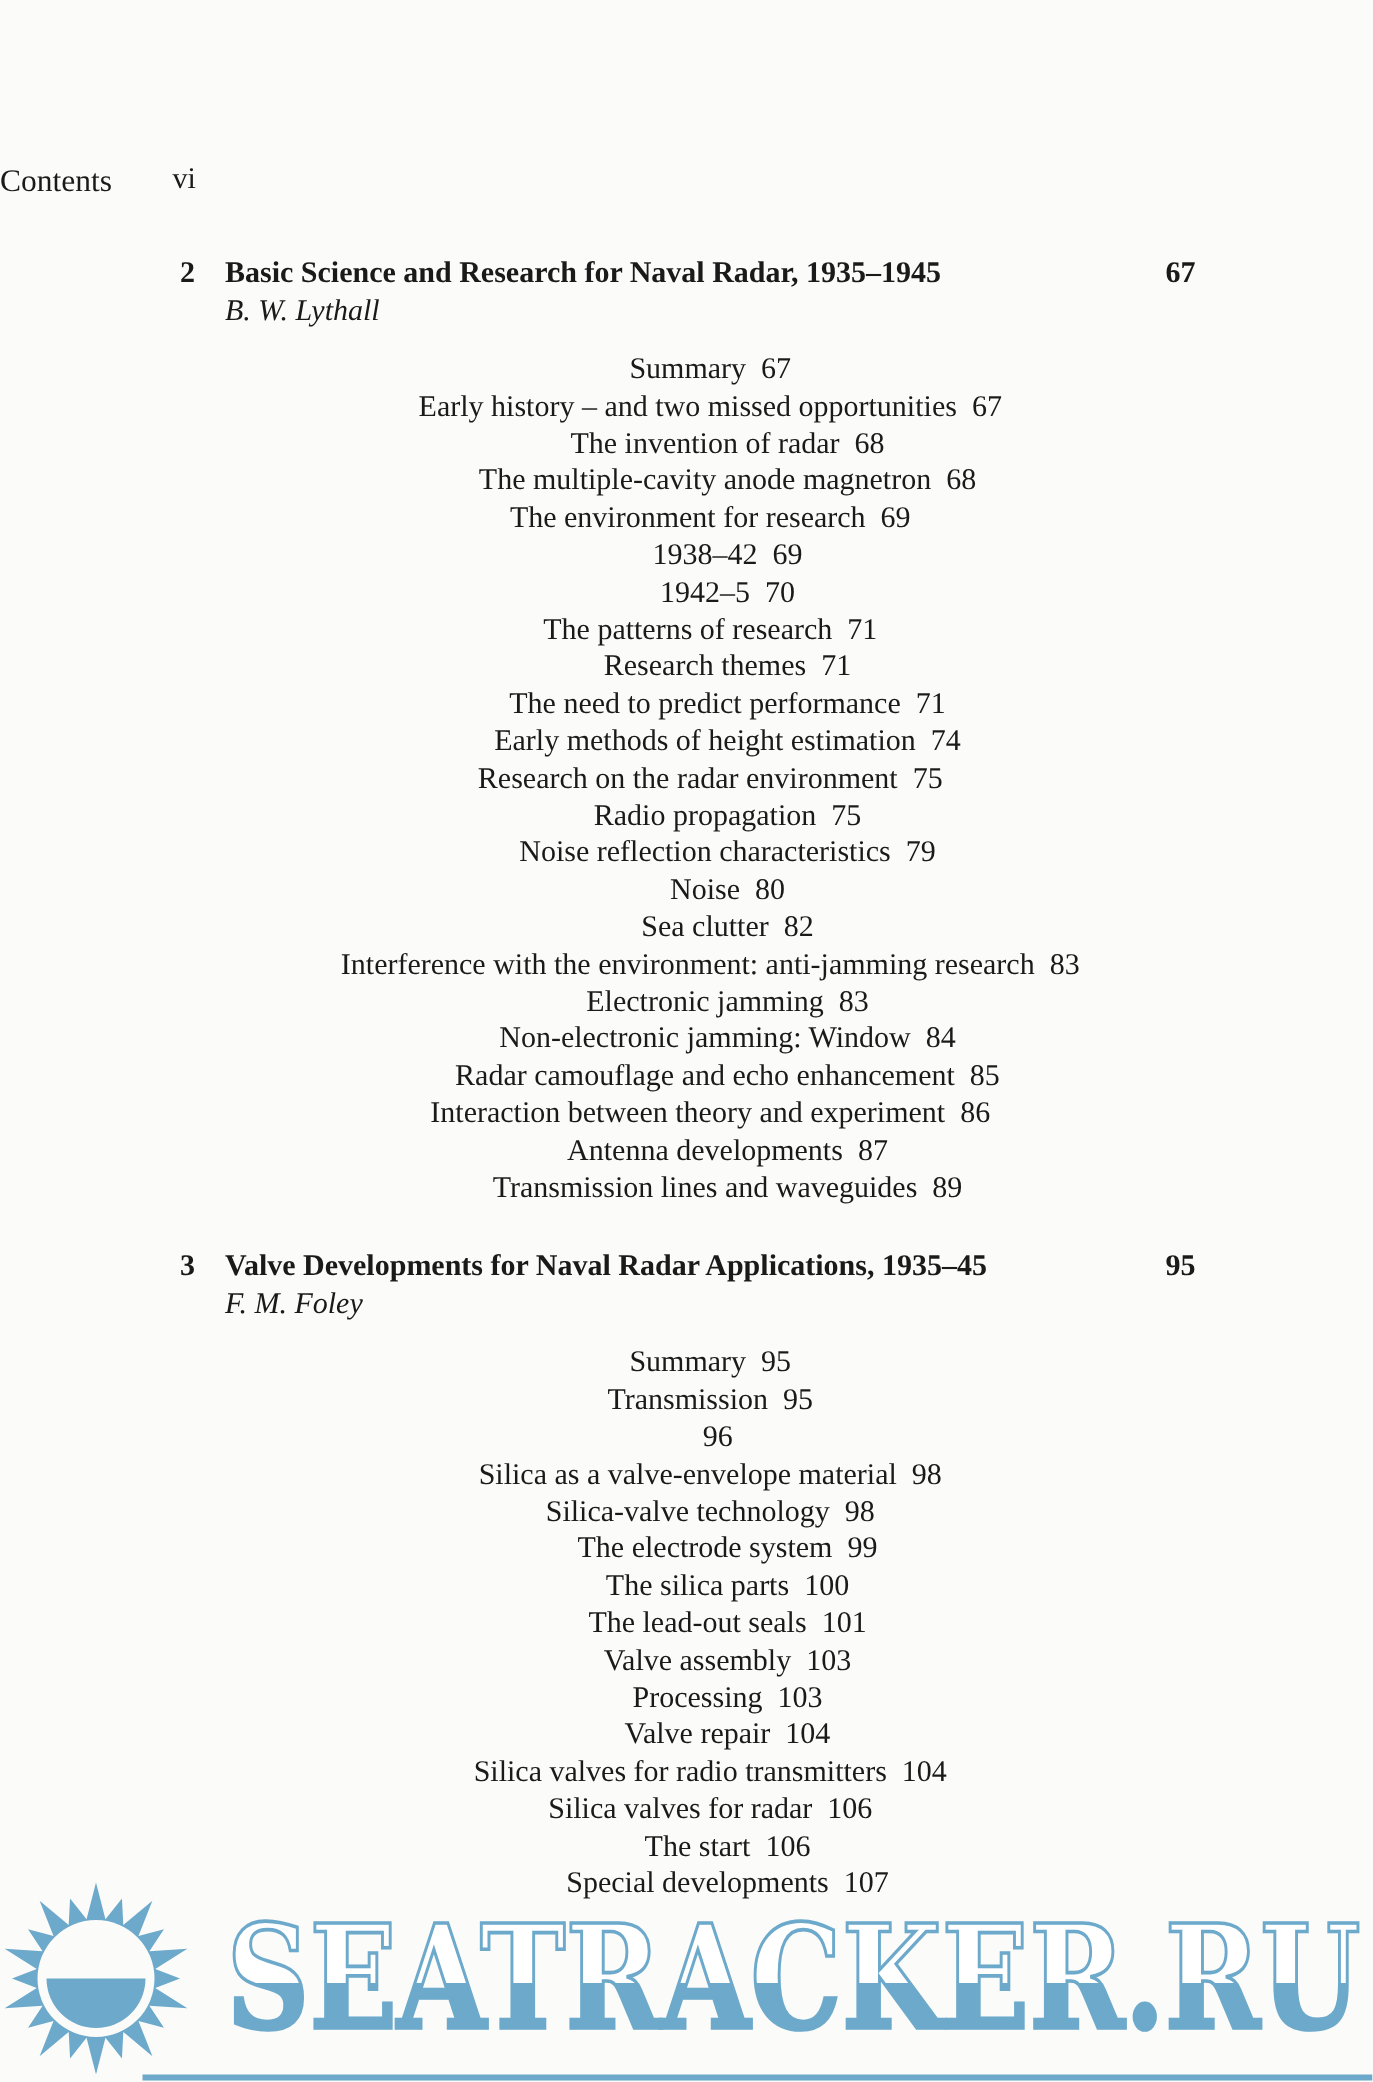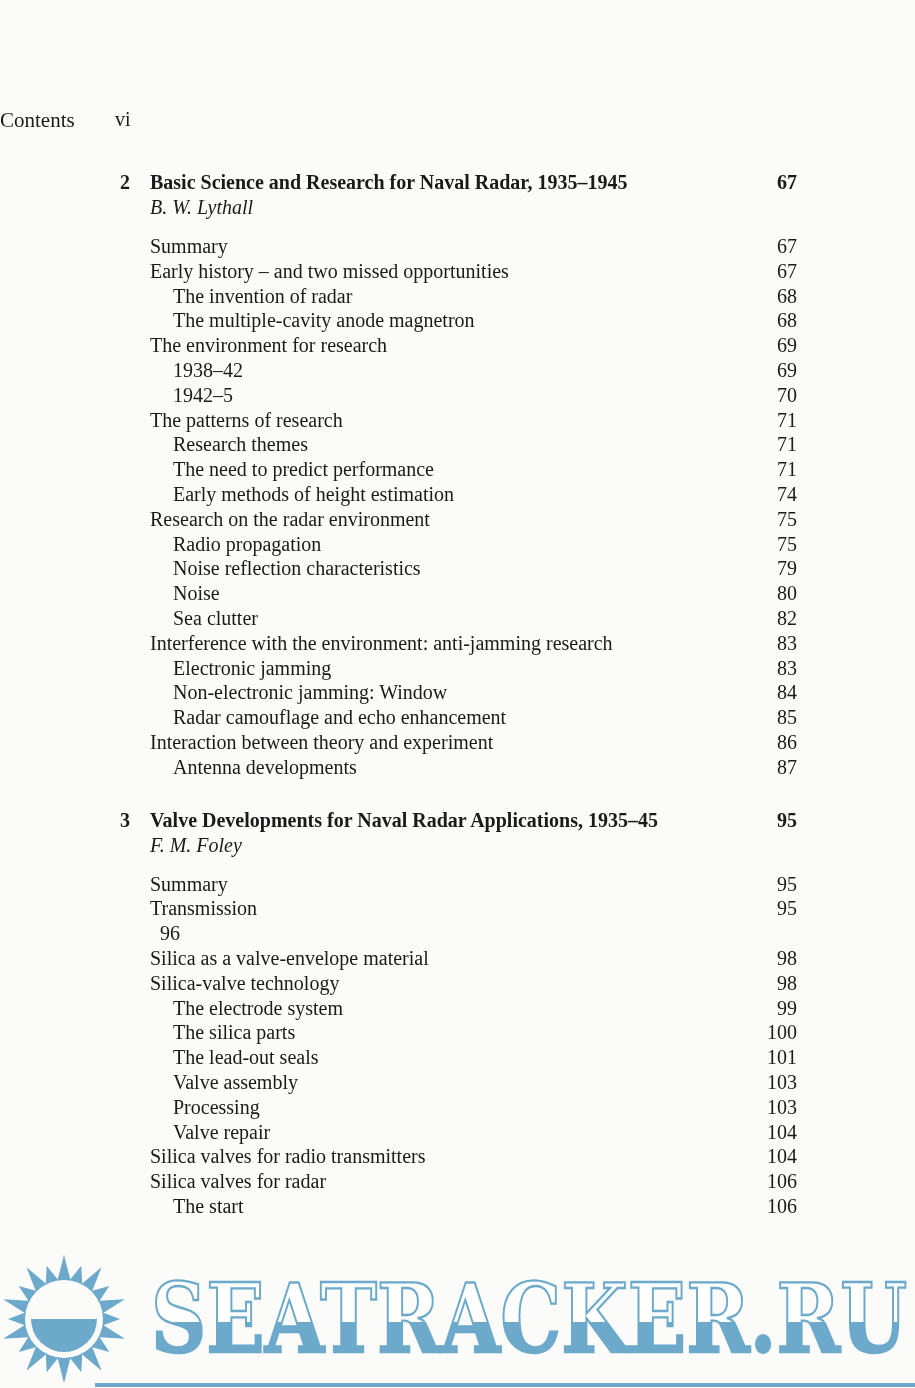--- a/index.html
+++ b/index.html
@@ -17,21 +17,21 @@
 
   
   .toc{margin:34px 118px 0 120px;}
   .chapter + .chapter{margin-top:27px;}
   .chapter-head{display:flex;font-weight:bold;font-size:20px;line-height:26px;}
   .ch-num{width:30px;flex:none;}
   .ch-title{flex:1;padding-right:10px;}
   .ch-page{flex:none;}
   .ch-author{margin-left:30px;font-style:italic;font-size:20px;line-height:25px;}
   .entries{margin-left:30px;margin-top:14px;}
-  .toc-row{display:flex;justify-content:space-between;font-size:20px;line-height:24.8px;}
+  .toc-row{display:flex;justify-content:center;font-size:20px;line-height:24.8px;}
   .toc-label{white-space:nowrap;}
   .toc-label[data-indent="1"]{padding-left:23px;}
   .toc-page{flex:none;padding-left:10px;}
 
   
   .watermark{position:absolute;inset:0;pointer-events:none;}
   .wm-sun{position:absolute;left:-9px;top:1246px;}
   .wm-text-box{position:absolute;left:145px;top:1276px;}
   .wm-line{position:absolute;left:95px;top:1383px;width:820px;height:4px;}
 </style>
@@ -136,20 +136,24 @@
           <span class="toc-label" data-indent="1">Radar camouflage and echo enhancement</span>
           <span class="toc-page">85</span>
         </div>
           <div class="toc-row">
           <span class="toc-label" data-indent="0">Interaction between theory and experiment</span>
           <span class="toc-page">86</span>
         </div>
           <div class="toc-row">
           <span class="toc-label" data-indent="1">Antenna developments</span>
           <span class="toc-page">87</span>
+        </div>
+          <div class="toc-row">
+          <span class="toc-label" data-indent="1">Transmission lines and waveguides</span>
+          <span class="toc-page">89</span>
         </div>
         </div>
     </section>
       <section class="chapter">
       <div class="chapter-head">
         <span class="ch-num">3</span>
         <span class="ch-title">Valve Developments for Naval Radar Applications, 1935–45</span>
         <span class="ch-page">95</span>
       </div>
       <div class="ch-author">F. M. Foley</div>
@@ -202,20 +206,24 @@
           <span class="toc-label" data-indent="0">Silica valves for radio transmitters</span>
           <span class="toc-page">104</span>
         </div>
           <div class="toc-row">
           <span class="toc-label" data-indent="0">Silica valves for radar</span>
           <span class="toc-page">106</span>
         </div>
           <div class="toc-row">
           <span class="toc-label" data-indent="1">The start</span>
           <span class="toc-page">106</span>
+        </div>
+          <div class="toc-row">
+          <span class="toc-label" data-indent="1">Special developments</span>
+          <span class="toc-page">107</span>
         </div>
         </div>
     </section>
     </main>
 
   <div class="watermark">
     <svg class="wm-sun" width="146" height="146" viewBox="0 0 146 146">
       <polygon id="sun-star" points="73.0,9.0 79.3,33.5 90.3,19.7 91.2,37.4 110.6,21.2 101.3,44.7 118.3,40.1 108.6,54.8 133.9,53.2 112.5,66.7 129.0,73.0 112.5,79.3 133.9,92.8 108.6,91.2 118.3,105.9 101.3,101.3 110.6,124.8 91.2,108.6 90.3,126.3 79.3,112.5 73.0,137.0 66.7,112.5 55.7,126.3 54.8,108.6 35.4,124.8 44.7,101.3 27.7,105.9 37.4,91.2 12.1,92.8 33.5,79.3 17.0,73.0 33.5,66.7 12.1,53.2 37.4,54.8 27.7,40.1 44.7,44.7 35.4,21.2 54.8,37.4 55.7,19.7 66.7,33.5" class="wm-fill" fill="#6ca9cb"></polygon>
       <circle cx="73" cy="73" r="39" fill="#fbfbf9"></circle>
       <path d="M 40 73 A 33 33 0 0 0 106 73 Z" class="wm-fill" fill="#6ca9cb"></path>

